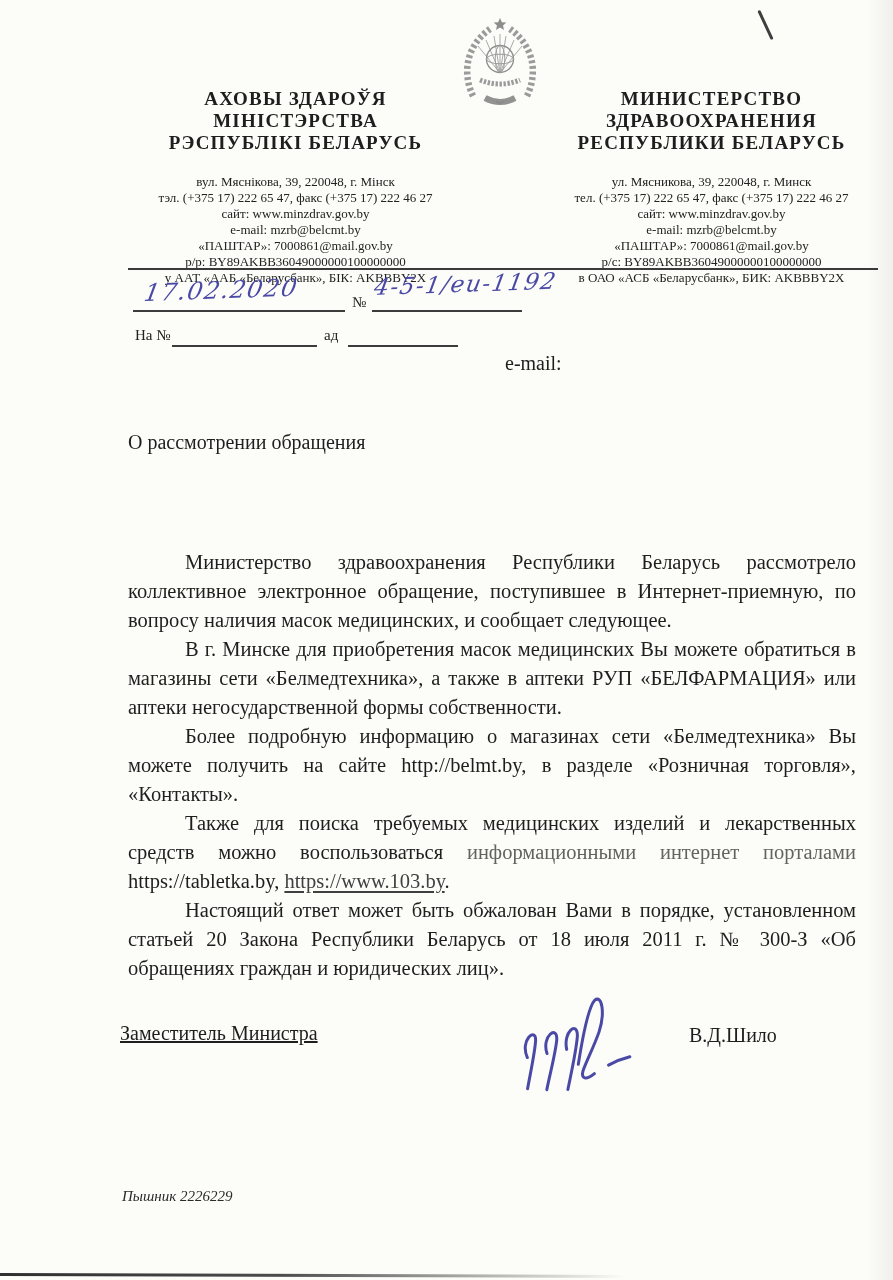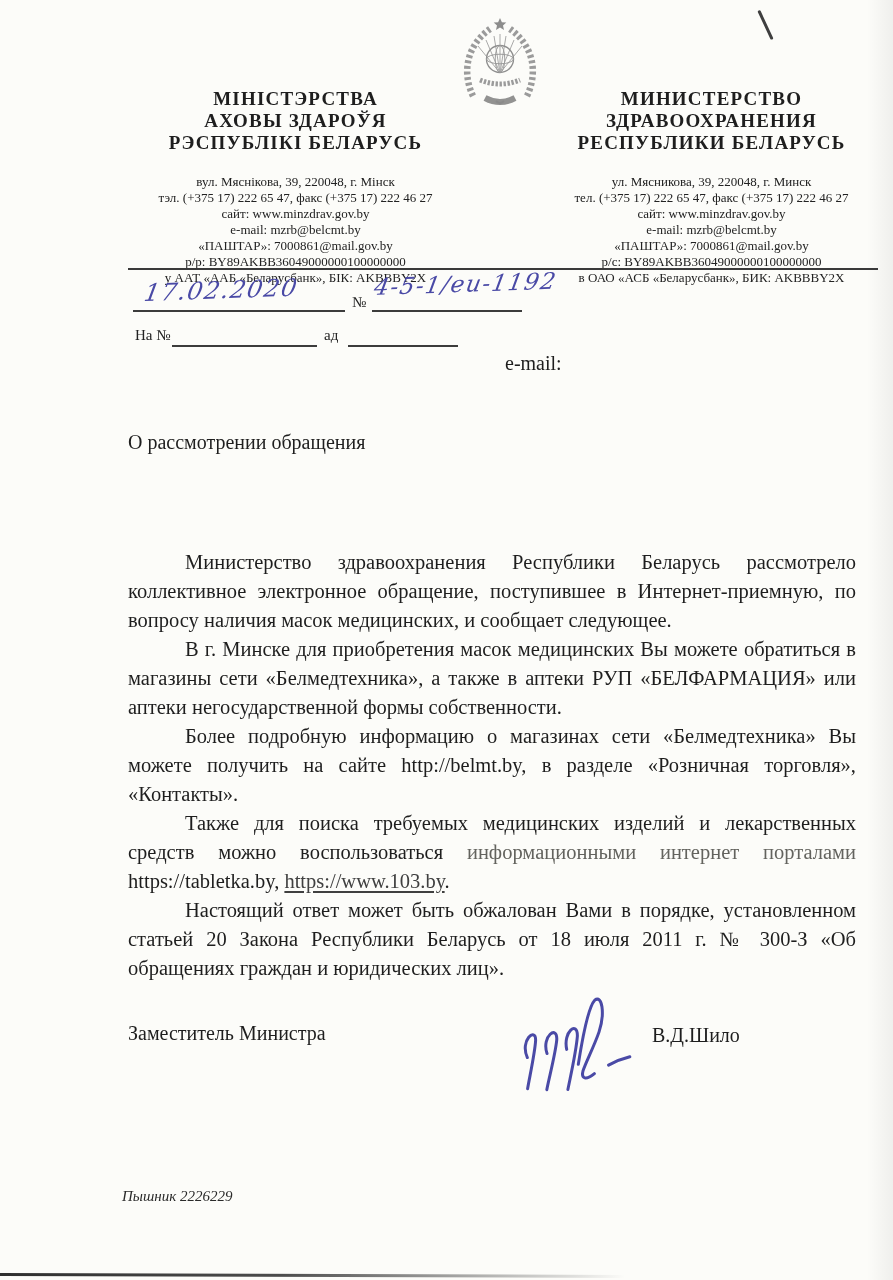--- a/index.html
+++ b/index.html
@@ -71,22 +71,22 @@
     <circle cx="42" cy="43" r="13.5" stroke="#7d7d7d" stroke-width="1.4" fill="none"></circle>
     <ellipse cx="42" cy="43" rx="13.5" ry="4.8" stroke="#8a8a8a" stroke-width="1" fill="none"></ellipse>
     <ellipse cx="42" cy="43" rx="4.8" ry="13.5" stroke="#8a8a8a" stroke-width="1" fill="none"></ellipse>
     <path d="M22,64 Q42,72 62,64" stroke="#8b8b8b" stroke-width="5" stroke-dasharray="2.4 1.6" fill="none"></path>
     <path d="M27,82 Q42,90 57,82" stroke="#808080" stroke-width="6" fill="none"></path>
     <path d="M38,85 q4,4 8,0" stroke="#777" stroke-width="2" fill="none"></path>
   </svg>
 
   <div class="hdr-col" style="left:128px;top:88px;width:335px;">
     <div class="hdr-title">
+      <div>АХОВЫ ЗДАРОЎЯ</div>
       <div>МІНІСТЭРСТВА</div>
-      <div>АХОВЫ ЗДАРОЎЯ</div>
       <div>РЭСПУБЛІКІ БЕЛАРУСЬ</div>
     </div>
     <div class="hdr-address">
       <div>вул. Мяснікова, 39, 220048, г. Мінск</div>
       <div>тэл. (+375 17) 222 65 47, факс (+375 17) 222 46 27</div>
       <div>сайт: www.minzdrav.gov.by</div>
       <div>e-mail: mzrb@belcmt.by</div>
       <div>«ПАШТАР»: 7000861@mail.gov.by</div>
       <div>р/р: BY89AKBB36049000000100000000</div>
       <div>у ААТ «ААБ «Беларусбанк», БІК: AKBBBY2X</div>
@@ -129,30 +129,30 @@
   <div class="plain" style="left:128px;top:431px;text-align:center;">О рассмотрении обращения</div>
 
   <div class="body-block">
     <p>Министерство здравоохранения Республики Беларусь рассмотрело коллективное электронное обращение, поступившее в Интернет-приемную, по вопросу наличия масок медицинских, и сообщает следующее.</p>
     <p>В г. Минске для приобретения масок медицинских Вы можете обратиться в магазины сети «Белмедтехника», а также в аптеки РУП «БЕЛФАРМАЦИЯ» или аптеки негосударственной формы собственности.</p>
     <p>Более подробную информацию о магазинах сети «Белмедтехника» Вы можете получить на сайте http://belmt.by, в разделе «Розничная торговля», «Контакты».</p>
     <p><span>Также для поиска требуемых медицинских изделий и лекарственных средств можно воспользоваться </span><span class="seg-gray">информационными интернет порталами</span><span> https://tabletka.by, </span><span class="link-underline">https://www.103.by</span><span>.</span></p>
     <p>Настоящий ответ может быть обжалован Вами в порядке, установленном статьей 20 Закона Республики Беларусь от 18 июля 2011 г. № 300-З «Об обращениях граждан и юридических лиц».</p>
   </div>
 
-  <div class="plain" style="left:128px;top:1022px;">Заместитель Министра</div>
+  <div class="plain" style="left:120px;top:1022px;text-decoration:underline;">Заместитель Министра</div>
 
   <svg style="position:absolute;left:512px;top:992px;transform:rotate(-6deg);" width="135" height="100" viewBox="0 0 135 100" xmlns="http://www.w3.org/2000/svg">
     <path d="M14,60 C8,42 26,30 24,44 C22,56 15,77 11,91
              M34,58 C30,40 48,30 45,46 C42,60 34,81 30,94
              M54,56 C52,38 68,28 66,44 C63,60 55,83 51,96
              M64,72 C72,42 80,16 87,10 C95,5 96,24 88,42 C81,57 72,70 68,79 C65,87 70,89 79,83
              M94,76 C101,73 109,71 116,70" stroke="#4a4aa6" stroke-width="3" fill="none" stroke-linecap="round" stroke-linejoin="round"></path>
   </svg>
 
-  <div class="plain" style="left:652px;top:1024px;">В.Д.Шило</div>
+  <div class="plain" style="left:689px;top:1024px;">В.Д.Шило</div>
 
   <div class="footer-exec">Пышник 2226229</div>
 
   <div class="artifact-corner"></div>
   <div class="artifact-bottom"></div>
 
 </div>
 
 </body></html>

